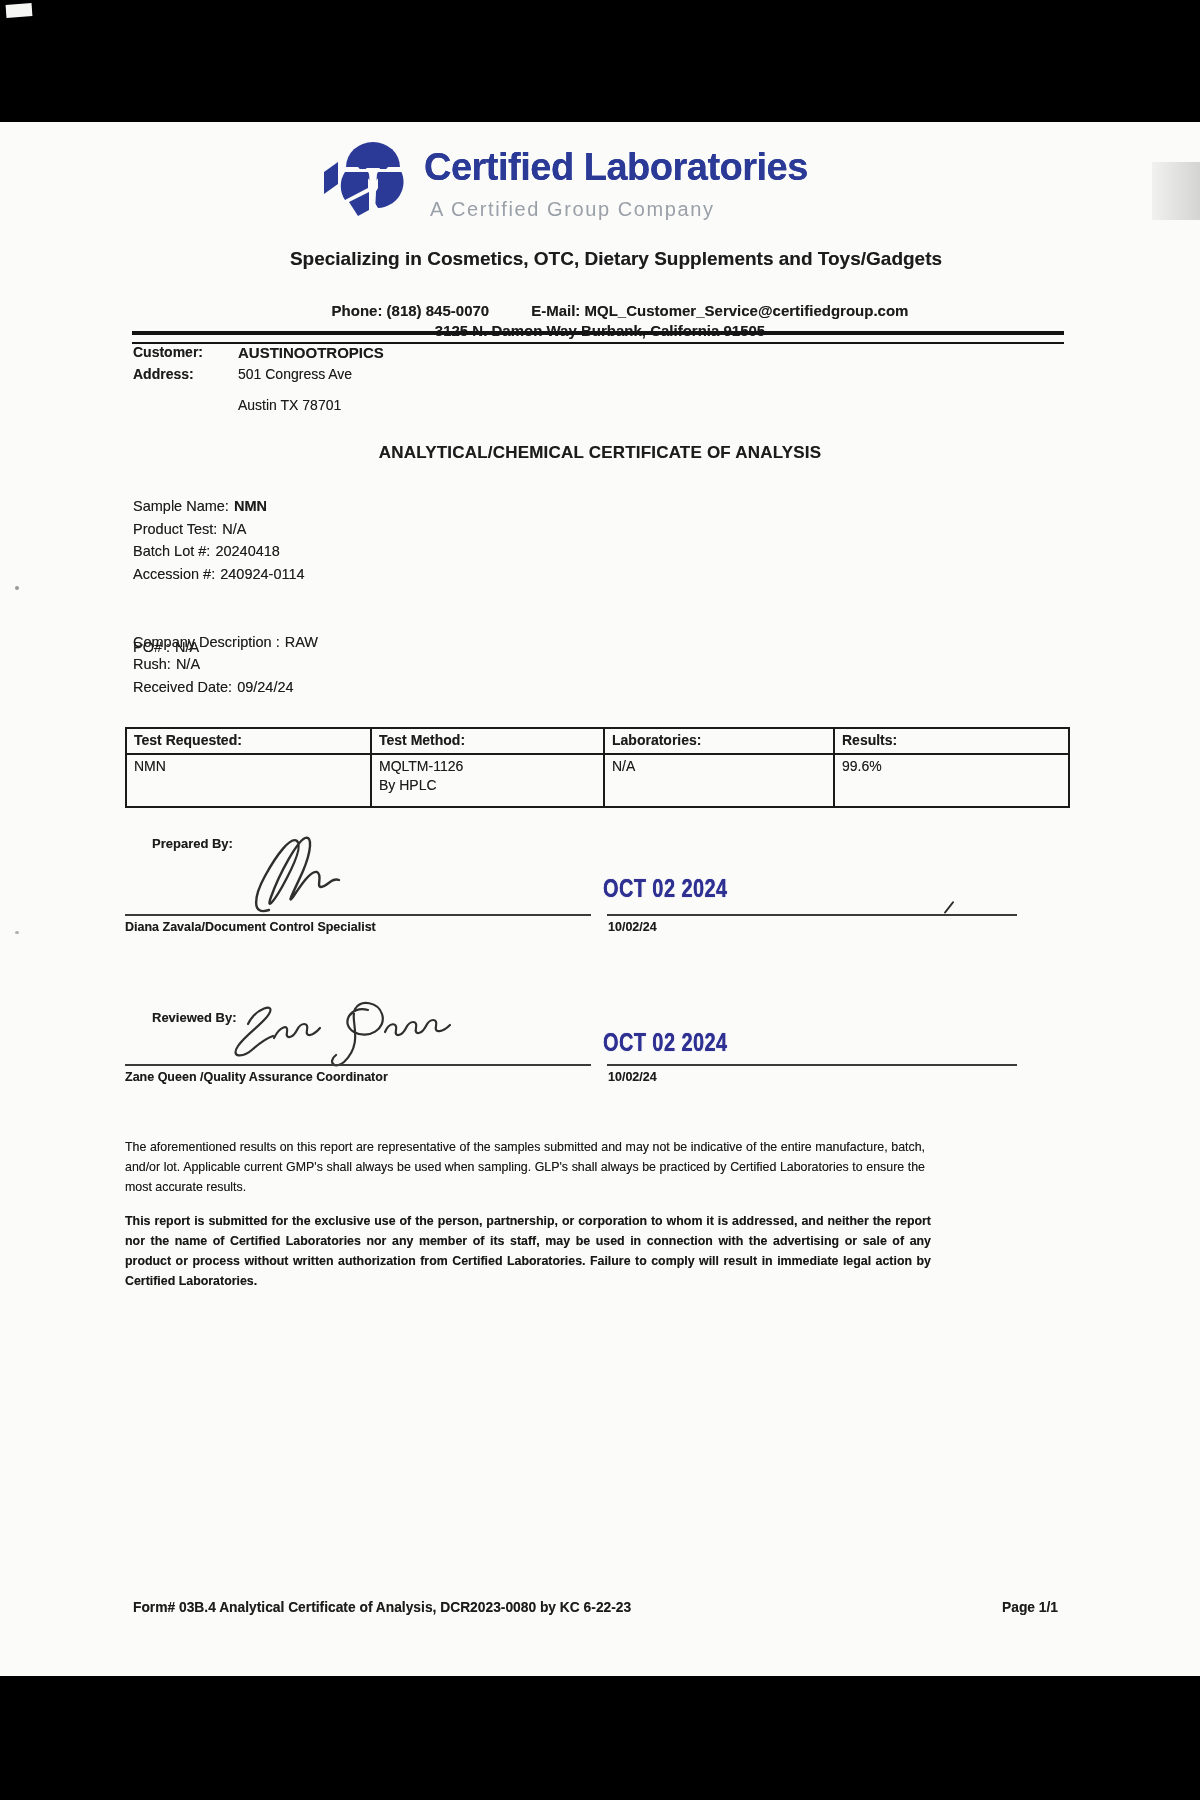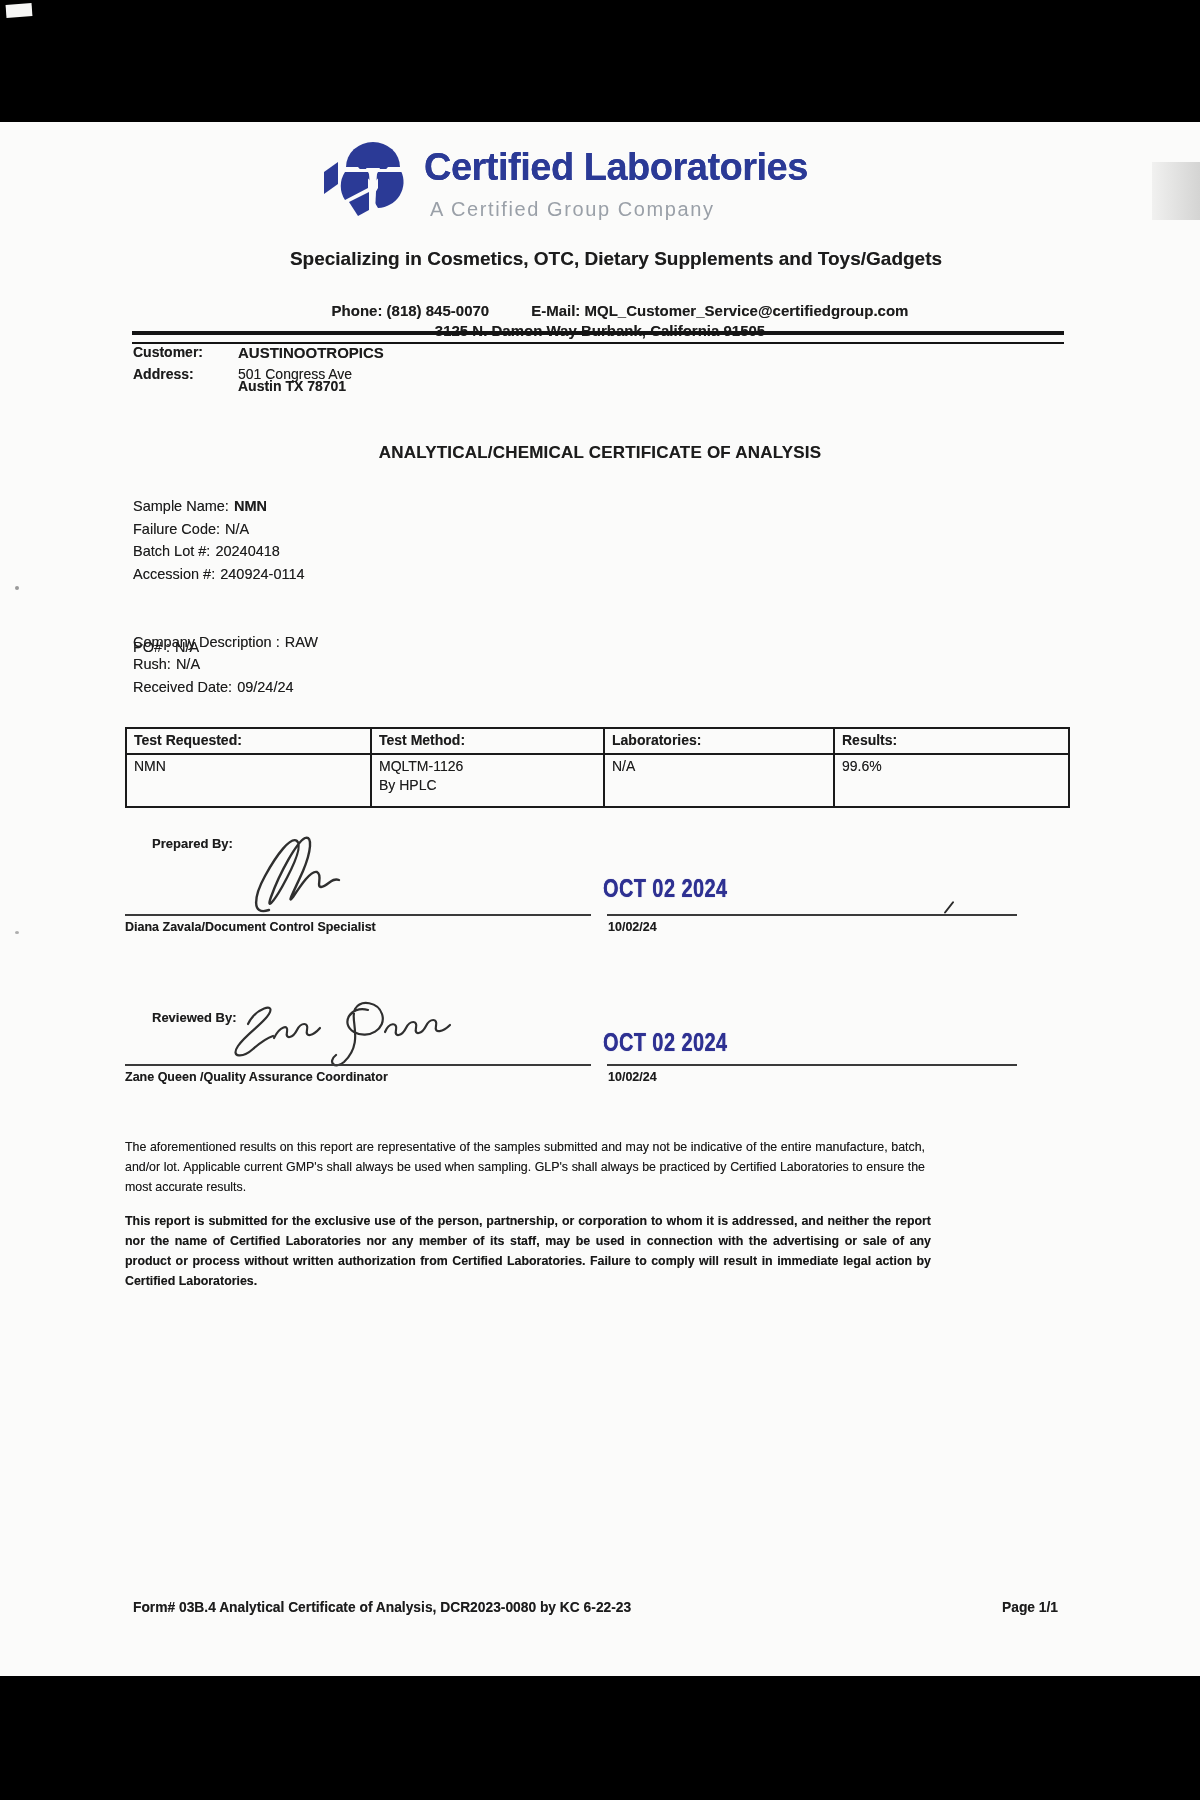--- a/index.html
+++ b/index.html
@@ -20,21 +20,21 @@
   .wordmark{left:424px;top:24px;font-size:38px;font-weight:700;letter-spacing:-.5px;color:var(--color-brand,#2b3a96);text-shadow:0 0 .6px var(--color-brand,#2b3a96);}
   .tagline{left:430px;top:76px;font-size:20px;letter-spacing:1.6px;color:var(--color-tagline,#9aa0a8);text-shadow:none;}
   .center-line{left:0;width:1200px;text-align:center;}
   .specializing{top:126px;font-size:19px;font-weight:700;margin-left:16px;}
   .street{top:156px;font-size:15px;font-weight:700;margin-top:44px;}
   .phone-line{top:180px;font-size:15px;font-weight:700;display:flex;justify-content:center;gap:42px;margin-left:20px;}
   .double-rule{left:132px;top:209px;width:932px;height:7px;border-top:4px solid #141414;border-bottom:2px solid #141414;}
   
   .cust-label{left:133px;font-size:14px;font-weight:700;}
   .cust-val{left:238px;font-size:14px;}
-  .row1{top:222px;} .row2{top:244px;} .row3{top:256px;font-weight:bold;}
+  .row1{top:222px;} .row2{top:244px;} .row3{top:275px;}
   .cust-name{font-weight:700;font-size:15px;}
   
   .coa-title{top:321px;font-size:17px;font-weight:700;letter-spacing:.2px;}
   
   .info-row{left:133px;font-size:14.5px;white-space:pre;}
   .info-row .lbl{margin-right:5px;}
   .bold-val{font-weight:700;}
   
   .coa-table{left:125px;top:605px;width:941px;border:2px solid #1a1a1a;background:transparent;}
   .t-row{display:grid;grid-template-columns:243px 233px 230px 231px;}
@@ -101,21 +101,21 @@
 
   <div class="abs cust-label row1">Customer:</div>
   <div class="abs cust-val cust-name row1">AUSTINOOTROPICS</div>
   <div class="abs cust-label row2">Address:</div>
   <div class="abs cust-val row2">501 Congress Ave</div>
   <div class="abs cust-val row3">Austin TX 78701</div>
 
   <div class="abs center-line coa-title">ANALYTICAL/CHEMICAL CERTIFICATE OF ANALYSIS</div>
 
   <div class="abs info-row" style="top:376px"><span class="lbl">Sample Name:</span><span class="bold-val">NMN</span></div>
-  <div class="abs info-row" style="top:399px"><span class="lbl">Failure Code:</span><span>N/A</span></div>
+  <div class="abs info-row" style="top:399px"><span class="lbl">Product Test:</span><span>N/A</span></div>
   <div class="abs info-row" style="top:421px"><span class="lbl">Batch Lot #:</span><span>20240418</span></div>
   <div class="abs info-row" style="top:444px"><span class="lbl">Accession #:</span><span>240924-0114</span></div>
 
   <div class="abs info-row" style="top:517px"><span class="lbl">PO# :</span><span>N/A</span></div>
   <div class="abs info-row" style="top:512px"><span class="lbl">Company Description :</span><span>RAW</span></div>
   <div class="abs info-row" style="top:534px"><span class="lbl">Rush:</span><span>N/A</span></div>
   <div class="abs info-row" style="top:557px"><span class="lbl">Received Date:</span><span>09/24/24</span></div>
 
   <div class="abs coa-table">
     <div class="t-row t-head">

